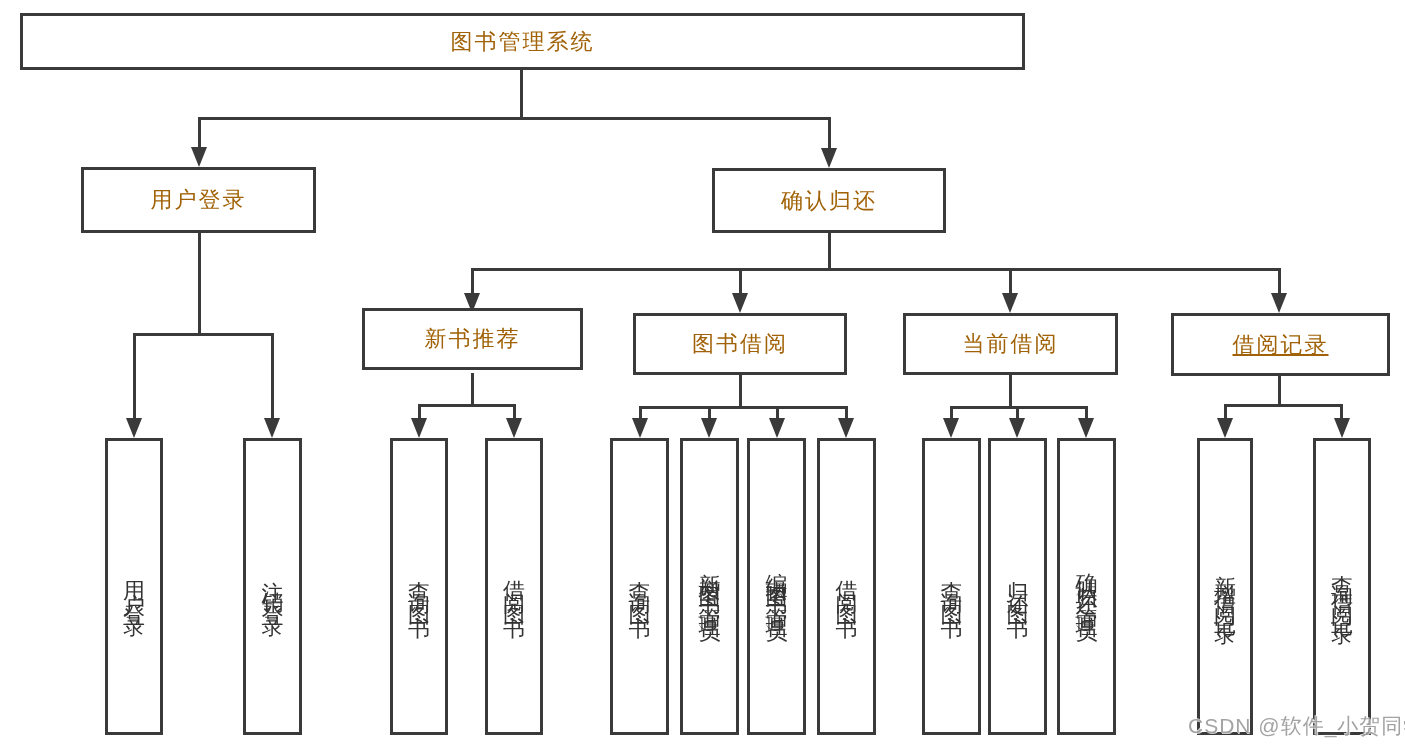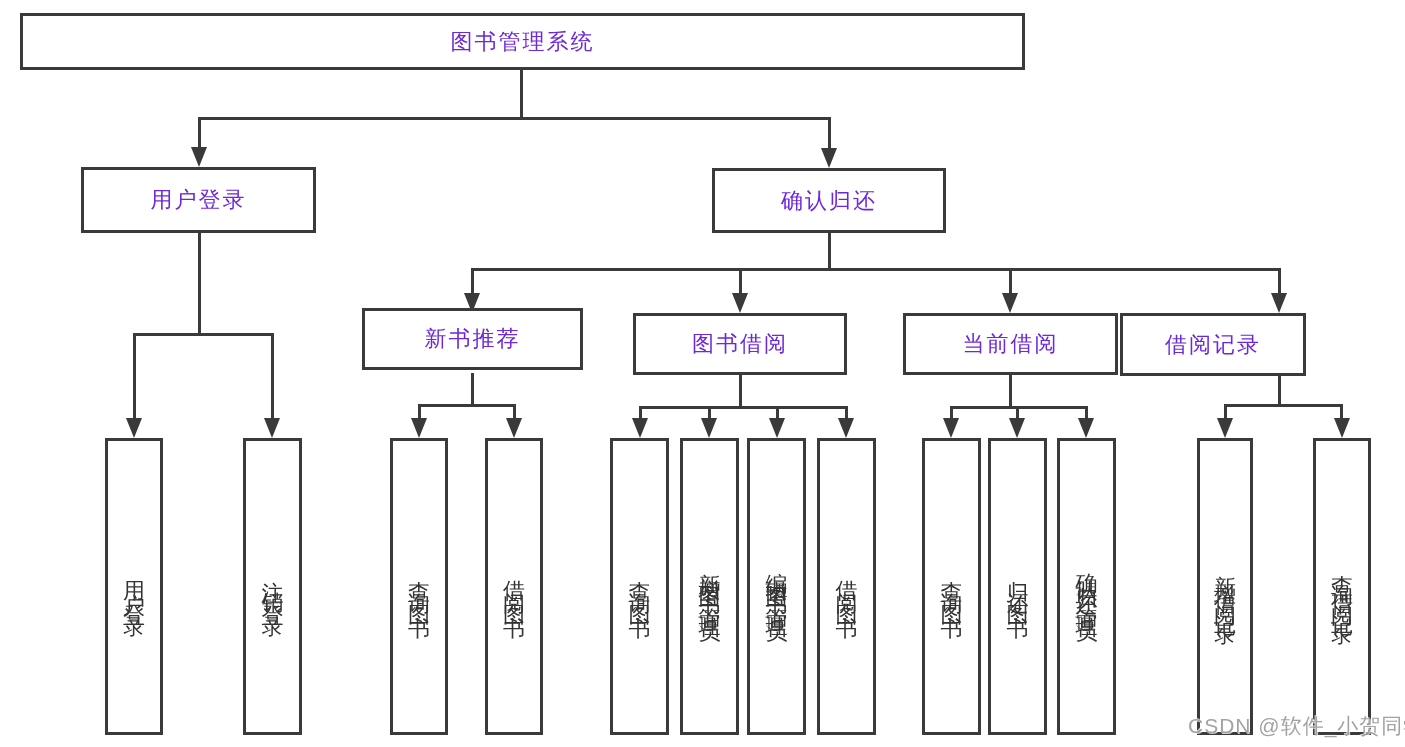--- a/index.html
+++ b/index.html
@@ -4,21 +4,21 @@
 <style>
   html,body{margin:0;padding:0;background:#ffffff;}
   #stage{
     position:relative;width:1405px;height:747px;background:#ffffff;overflow:hidden;
     font-family:"Liberation Sans", sans-serif;color:#333333;
   }
   
   .node{
     position:absolute;box-sizing:border-box;border:3px solid #3a3a3a;background:#ffffff;
     display:flex;align-items:center;justify-content:center;
-    font-size:22px;color:#6d28d9;letter-spacing:2px;white-space:nowrap;
+    font-size:22px;color:#a16207;letter-spacing:2px;white-space:nowrap;
   }
   .vbox{
     position:absolute;box-sizing:border-box;border:3px solid #3a3a3a;background:#ffffff;
     top:438px;height:297px;display:flex;align-items:center;justify-content:center;
   }
   .vtext{
     writing-mode:vertical-lr;text-orientation:mixed;
     font-size:22px;color:#333333;line-height:1;
   }
   .sp4{letter-spacing:12px;}
@@ -84,21 +84,21 @@
 
   <div class="node" style="left:362px;top:308px;width:221px;height:62px;">
     <span>新书推荐</span>
   </div>
   <div class="node" style="left:903px;top:313px;width:215px;height:62px;">
     <span>当前借阅</span>
   </div>
   <div class="node" style="left:633px;top:313px;width:214px;height:62px;">
     <span>图书借阅</span>
   </div>
-  <div class="node" style="left:1120px;top:313px;width:186px;height:63px;">
+  <div class="node" style="left:1171px;top:313px;width:219px;height:63px;text-decoration:underline;">
     <span>借阅记录</span>
   </div>
 
   <div class="ln v" style="left:471px;top:373px;height:34px;"></div>
   <div class="ln h" style="left:418px;top:404px;width:98px;"></div>
   <div class="ln v" style="left:418px;top:404px;height:16px;"></div>
   <div class="ln v" style="left:513px;top:404px;height:16px;"></div>
   <div class="arw" style="left:411px;top:418px;"></div>
   <div class="arw" style="left:506px;top:418px;"></div>
 

